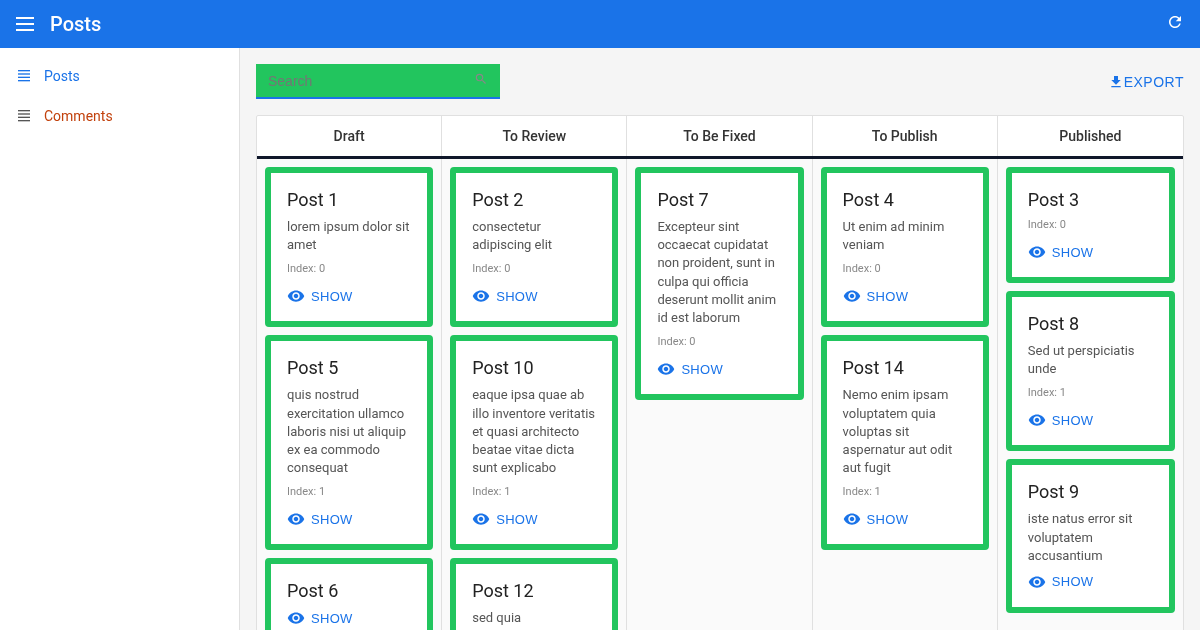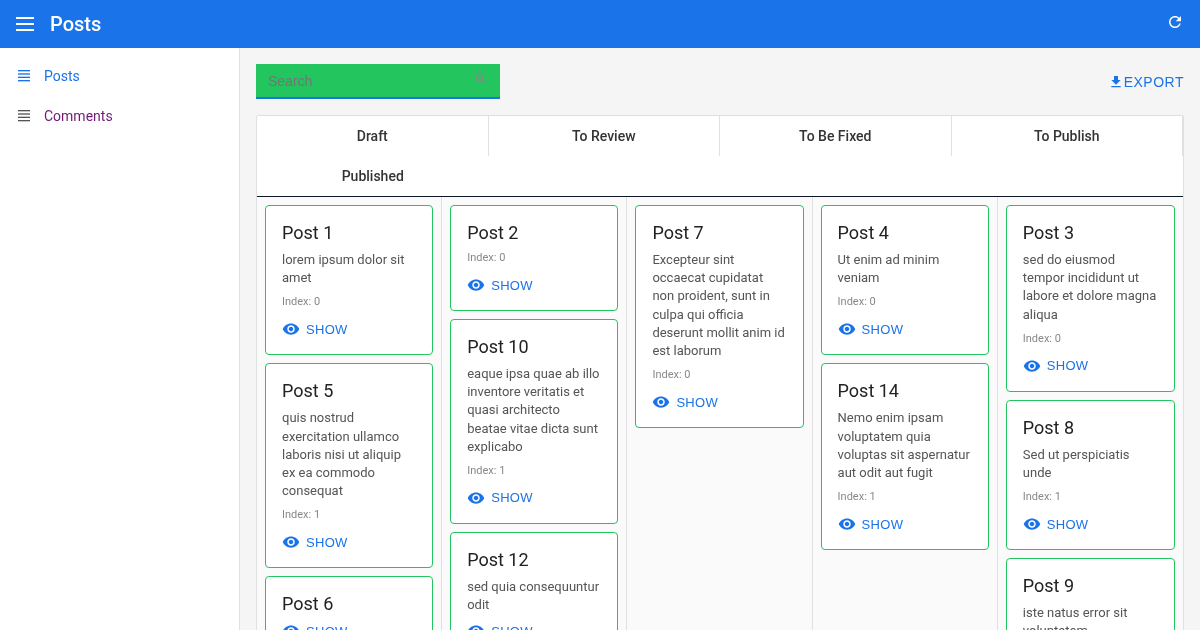--- a/index.html
+++ b/index.html
@@ -30,21 +30,21 @@
       background: #fff;
       border-right: 1px solid #e0e0e0;
       padding-top: 8px;
       flex-shrink: 0;
     }
     .sidebar-item {
       display: flex;
       align-items: center;
       padding: 12px 16px;
       cursor: pointer;
-      color: #701a75;
+      color: #c2410c;
       font-size: 14px;
       gap: 12px;
     }
     .sidebar-item.active { color: #1a73e8; }
     .sidebar-icon {
       display: flex;
       align-items: center;
       font-size: 16px;
     }
 
@@ -91,22 +91,22 @@
     }
 
     
     .kanban {
       background: #fff;
       border: 1px solid #e0e0e0;
       border-radius: 2px;
     }
     .kanban-header {
       display: grid;
-      grid-template-columns: repeat(4, 1fr);
-      border-bottom: 1px solid #0f172a;
+      grid-template-columns: repeat(5, 1fr);
+      border-bottom: 3px solid #0f172a;
     }
     .kanban-col-header {
       padding: 12px 16px;
       font-size: 14px;
       font-weight: 500;
       color: #333;
       text-align: center;
       border-right: 1px solid #e0e0e0;
     }
     .kanban-col-header:last-child { border-right: none; }
@@ -119,21 +119,21 @@
       border-right: 1px solid #e0e0e0;
       padding: 8px;
       background: #fafafa;
       min-height: 500px;
     }
     .kanban-column:last-child { border-right: none; }
 
     
     .post-card {
       background: #fff;
-      border: 1px solid #22c55e;
+      border: 6px solid #22c55e;
       border-radius: 4px;
       padding: 16px;
       margin-bottom: 8px;
       cursor: pointer;
     }
     .post-title {
       font-size: 18px;
       font-weight: 400;
       color: #222;
       margin-bottom: 8px;
@@ -267,20 +267,21 @@
                 <svg width="18" height="18" viewBox="0 0 24 24" fill="#1a73e8">
                   <path d="M12 4.5C7 4.5 2.73 7.61 1 12c1.73 4.39 6 7.5 11 7.5s9.27-3.11 11-7.5c-1.73-4.39-6-7.5-11-7.5zM12 17c-2.76 0-5-2.24-5-5s2.24-5 5-5 5 2.24 5 5-2.24 5-5 5zm0-8c-1.66 0-3 1.34-3 3s1.34 3 3 3 3-1.34 3-3-1.34-3-3-3z"></path>
                 </svg>
                 <span>SHOW</span>
               </button>
             </div>
           </div>
           <div class="kanban-column">
             <div class="post-card">
               <div class="post-title">Post 2</div>
+              <div class="post-body">consectetur adipiscing elit</div>
               <div class="post-index">Index: 0</div>
               <button class="show-btn">
                 <svg width="18" height="18" viewBox="0 0 24 24" fill="#1a73e8">
                   <path d="M12 4.5C7 4.5 2.73 7.61 1 12c1.73 4.39 6 7.5 11 7.5s9.27-3.11 11-7.5c-1.73-4.39-6-7.5-11-7.5zM12 17c-2.76 0-5-2.24-5-5s2.24-5 5-5 5 2.24 5 5-2.24 5-5 5zm0-8c-1.66 0-3 1.34-3 3s1.34 3 3 3 3-1.34 3-3-1.34-3-3-3z"></path>
                 </svg>
                 <span>SHOW</span>
               </button>
             </div>
             <div class="post-card">
               <div class="post-title">Post 10</div>
@@ -337,21 +338,20 @@
                 <svg width="18" height="18" viewBox="0 0 24 24" fill="#1a73e8">
                   <path d="M12 4.5C7 4.5 2.73 7.61 1 12c1.73 4.39 6 7.5 11 7.5s9.27-3.11 11-7.5c-1.73-4.39-6-7.5-11-7.5zM12 17c-2.76 0-5-2.24-5-5s2.24-5 5-5 5 2.24 5 5-2.24 5-5 5zm0-8c-1.66 0-3 1.34-3 3s1.34 3 3 3 3-1.34 3-3-1.34-3-3-3z"></path>
                 </svg>
                 <span>SHOW</span>
               </button>
             </div>
           </div>
           <div class="kanban-column">
             <div class="post-card">
               <div class="post-title">Post 3</div>
-              <div class="post-body">sed do eiusmod tempor incididunt ut labore et dolore magna aliqua</div>
               <div class="post-index">Index: 0</div>
               <button class="show-btn">
                 <svg width="18" height="18" viewBox="0 0 24 24" fill="#1a73e8">
                   <path d="M12 4.5C7 4.5 2.73 7.61 1 12c1.73 4.39 6 7.5 11 7.5s9.27-3.11 11-7.5c-1.73-4.39-6-7.5-11-7.5zM12 17c-2.76 0-5-2.24-5-5s2.24-5 5-5 5 2.24 5 5-2.24 5-5 5zm0-8c-1.66 0-3 1.34-3 3s1.34 3 3 3 3-1.34 3-3-1.34-3-3-3z"></path>
                 </svg>
                 <span>SHOW</span>
               </button>
             </div>
             <div class="post-card">
               <div class="post-title">Post 8</div>

